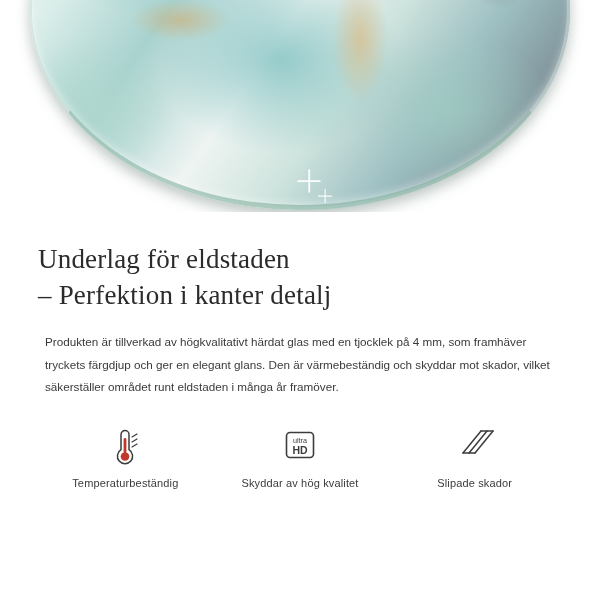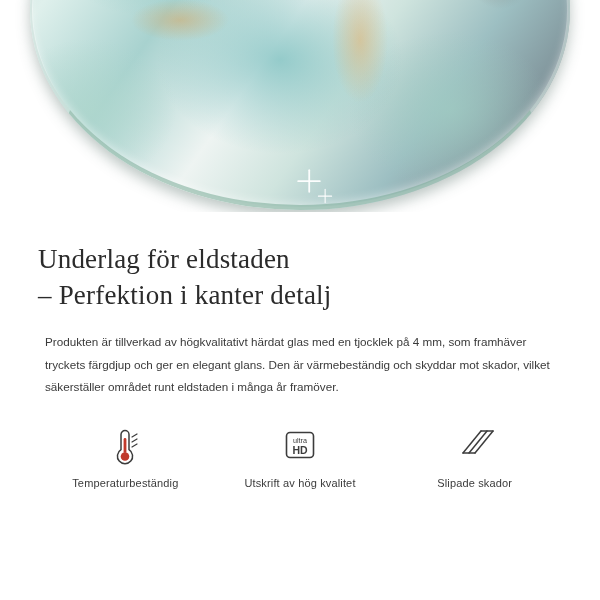--- a/index.html
+++ b/index.html
@@ -173,21 +173,21 @@
     </div>
 
     <div class="feature">
       <div class="glyph">
         <svg width="40" height="40" viewBox="0 0 40 40">
           <rect x="6.5" y="7.5" width="27" height="25" rx="3.5" fill="none" stroke="#3c3c3c" stroke-width="1.6"></rect>
           <text x="20" y="18.2" text-anchor="middle" font-family="Liberation Sans, sans-serif" font-size="7.2" fill="#3c3c3c">ultra</text>
           <text x="20" y="28.5" text-anchor="middle" font-family="Liberation Sans, sans-serif" font-size="10.5" font-weight="bold" fill="#3c3c3c">HD</text>
         </svg>
       </div>
-      <div class="cap">Utskrift av hög kvalitet</div>
+      <div class="cap">Skyddar av hög kvalitet</div>
     </div>
 
 
 
     <div class="feature">
       <div class="glyph">
         <svg width="40" height="36" viewBox="0 0 40 36">
           <path d="M8 28 L26 6" stroke="#3c3c3c" stroke-width="1.5" stroke-linecap="round"></path>
           <path d="M14 28 L32 6" stroke="#3c3c3c" stroke-width="1.5" stroke-linecap="round"></path>
           <path d="M20 28 L38 6" stroke="#3c3c3c" stroke-width="1.5" stroke-linecap="round"></path>

